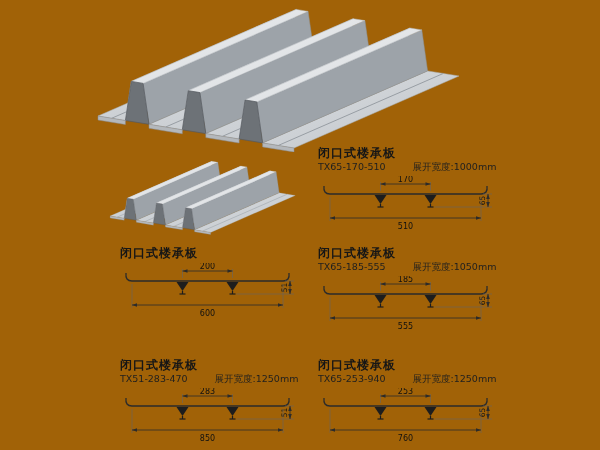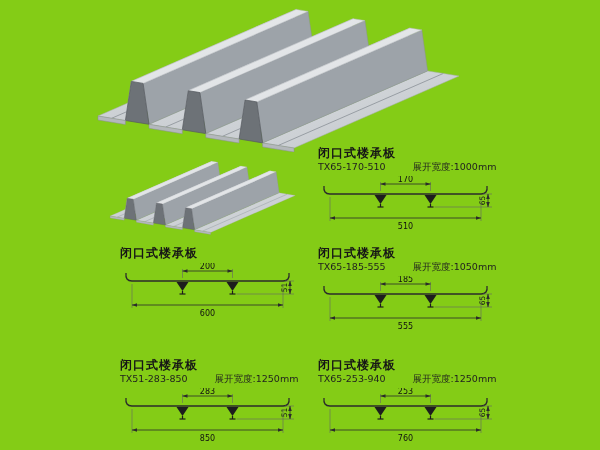--- a/index.html
+++ b/index.html
@@ -1,17 +1,17 @@
 <!DOCTYPE html>
 <html><head>
 <meta charset="utf-8">
 <style>
   html,body{margin:0;padding:0;background:#ffffff;}
   .sheet{
-    position:relative;width:600px;height:450px;background:#84cc16;
+    position:relative;width:600px;height:450px;background:#a16207;
     font-family:"DejaVu Sans","Liberation Sans",sans-serif;overflow:hidden;
   }
   .render{position:absolute;}
   .sec{position:absolute;width:182px;}
   .sec h3{margin:0;font-size:12px;line-height:14px;font-weight:bold;color:#161616;letter-spacing:1px;}
   .meta{font-size:9.5px;line-height:13px;color:#1f1f1f;white-space:nowrap;}
   .meta .model{margin-right:27px;}
   .diag{display:block;margin-top:3px;}
   svg text{font-family:"DejaVu Sans","Liberation Sans",sans-serif;}
 </style>
@@ -197,21 +197,21 @@
         <line x1="12" y1="42" x2="163" y2="42" stroke="#2b2b2b" stroke-width="0.8"></line>
         <polygon points="12,42 17,40.2 17,43.8" fill="#2b2b2b"></polygon>
         <polygon points="163,42 158,40.2 158,43.8" fill="#2b2b2b"></polygon>
         <text x="87.5" y="53" font-size="8" text-anchor="middle" fill="#111">555</text>
       </svg>
   </div>
 
   <div class="sec" style="left:120px;top:358px;">
     <h3>闭口式楼承板</h3>
     <div class="meta">
-      <span class="model">TX51-283-850</span><span>展开宽度:1250mm</span>
+      <span class="model">TX51-283-470</span><span>展开宽度:1250mm</span>
     </div>
     <svg class="diag" width="178" height="56" viewBox="0 0 178 56">
         <line x1="12" y1="18" x2="163" y2="18" stroke="#2b2b2b" stroke-width="1.3"></line>
         <path d="M 12,18 Q 5,18 6,10" fill="none" stroke="#2b2b2b" stroke-width="1.3"></path>
         <path d="M 163,18 Q 170,18 169,10" fill="none" stroke="#2b2b2b" stroke-width="1.3"></path>
         <polygon points="56.5,19 68.5,19 62.5,28" fill="#1d1d1d"></polygon>
         <line x1="62.5" y1="28" x2="62.5" y2="31" stroke="#1d1d1d" stroke-width="1.2"></line>
         <line x1="59.5" y1="31" x2="65.5" y2="31" stroke="#1d1d1d" stroke-width="1.2"></line>
         <polygon points="106.5,19 118.5,19 112.5,28" fill="#1d1d1d"></polygon>
         <line x1="112.5" y1="28" x2="112.5" y2="31" stroke="#1d1d1d" stroke-width="1.2"></line>

